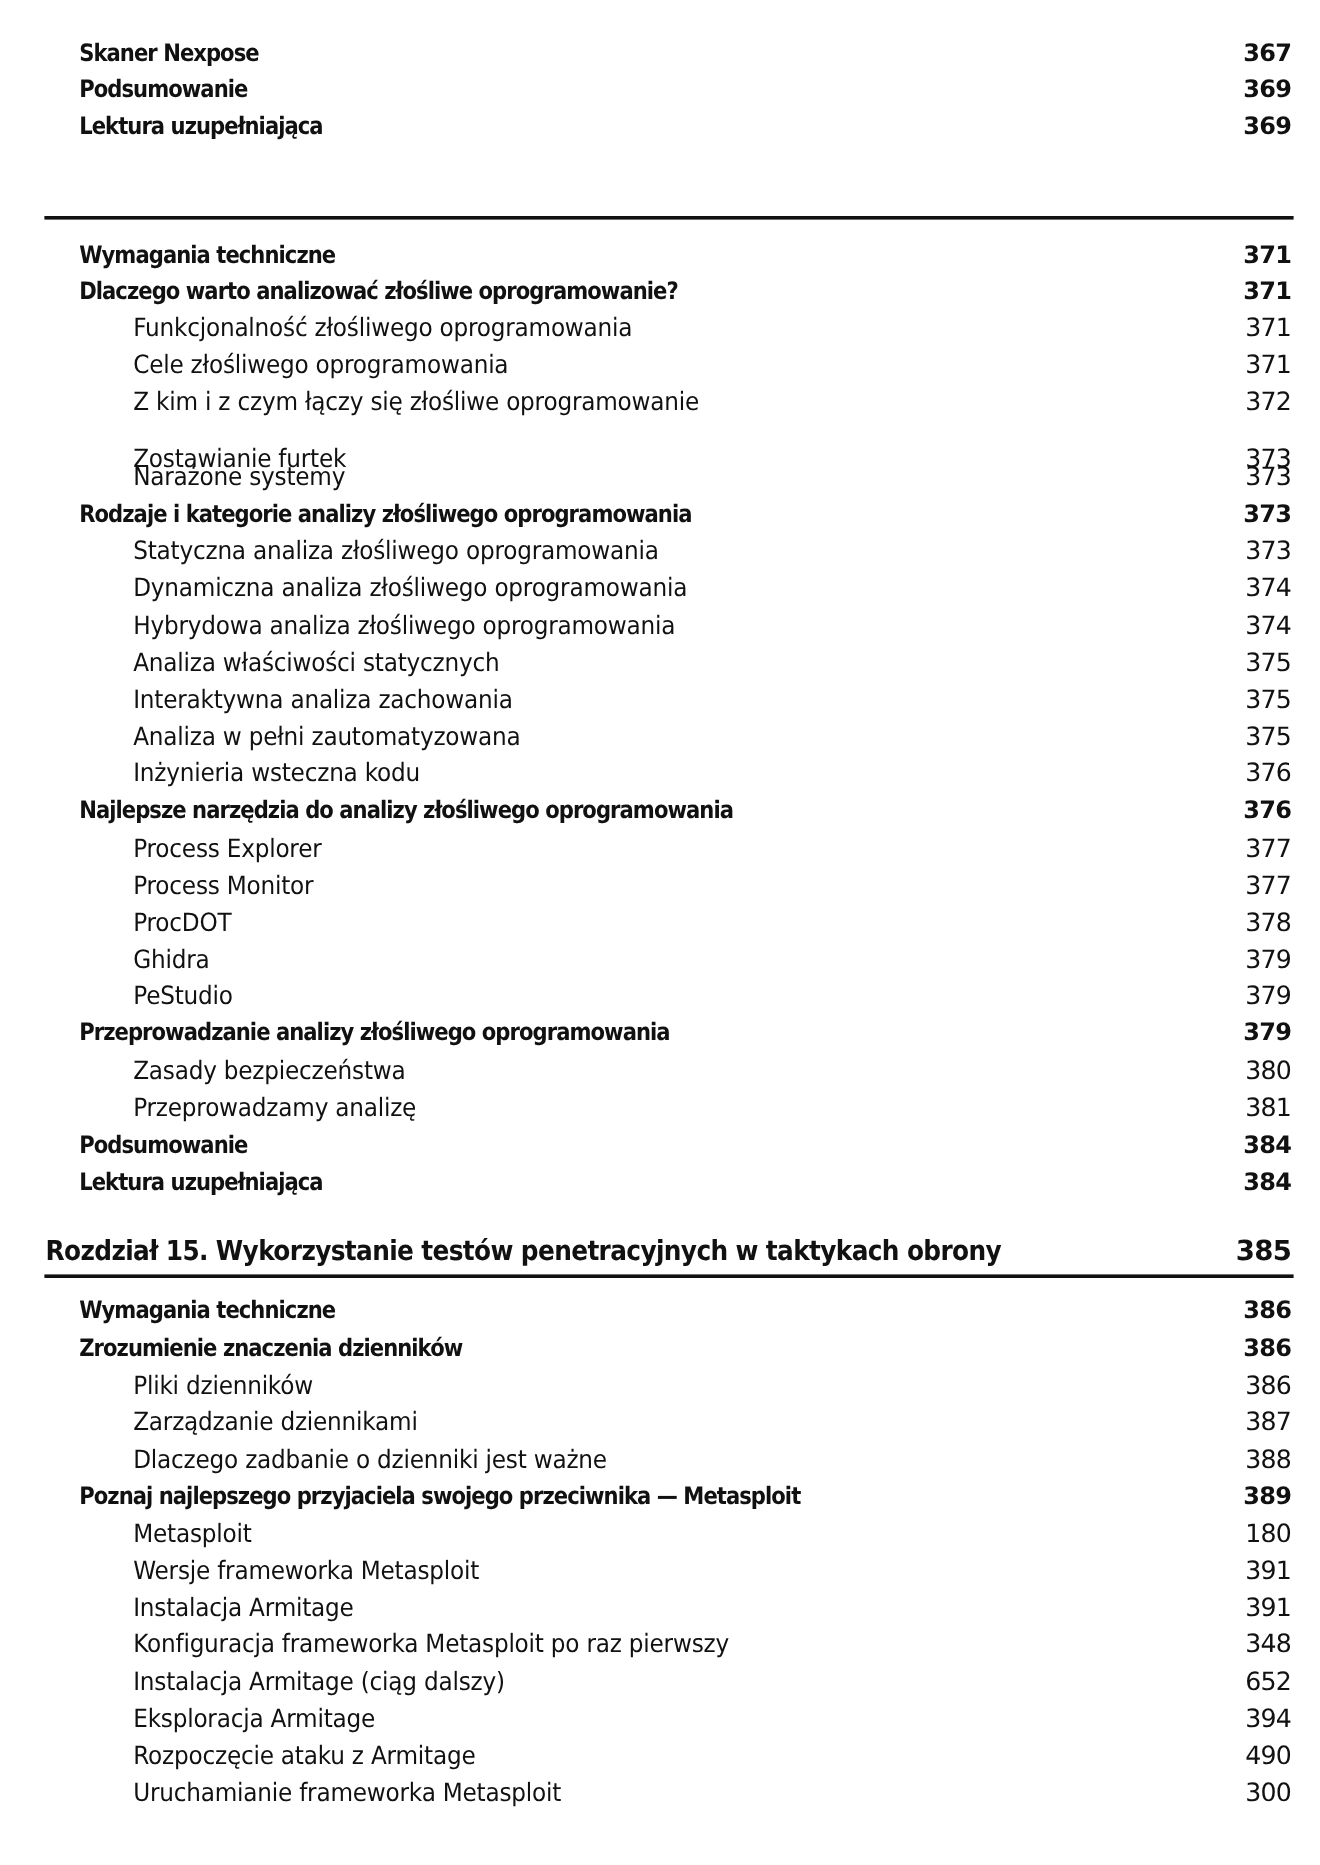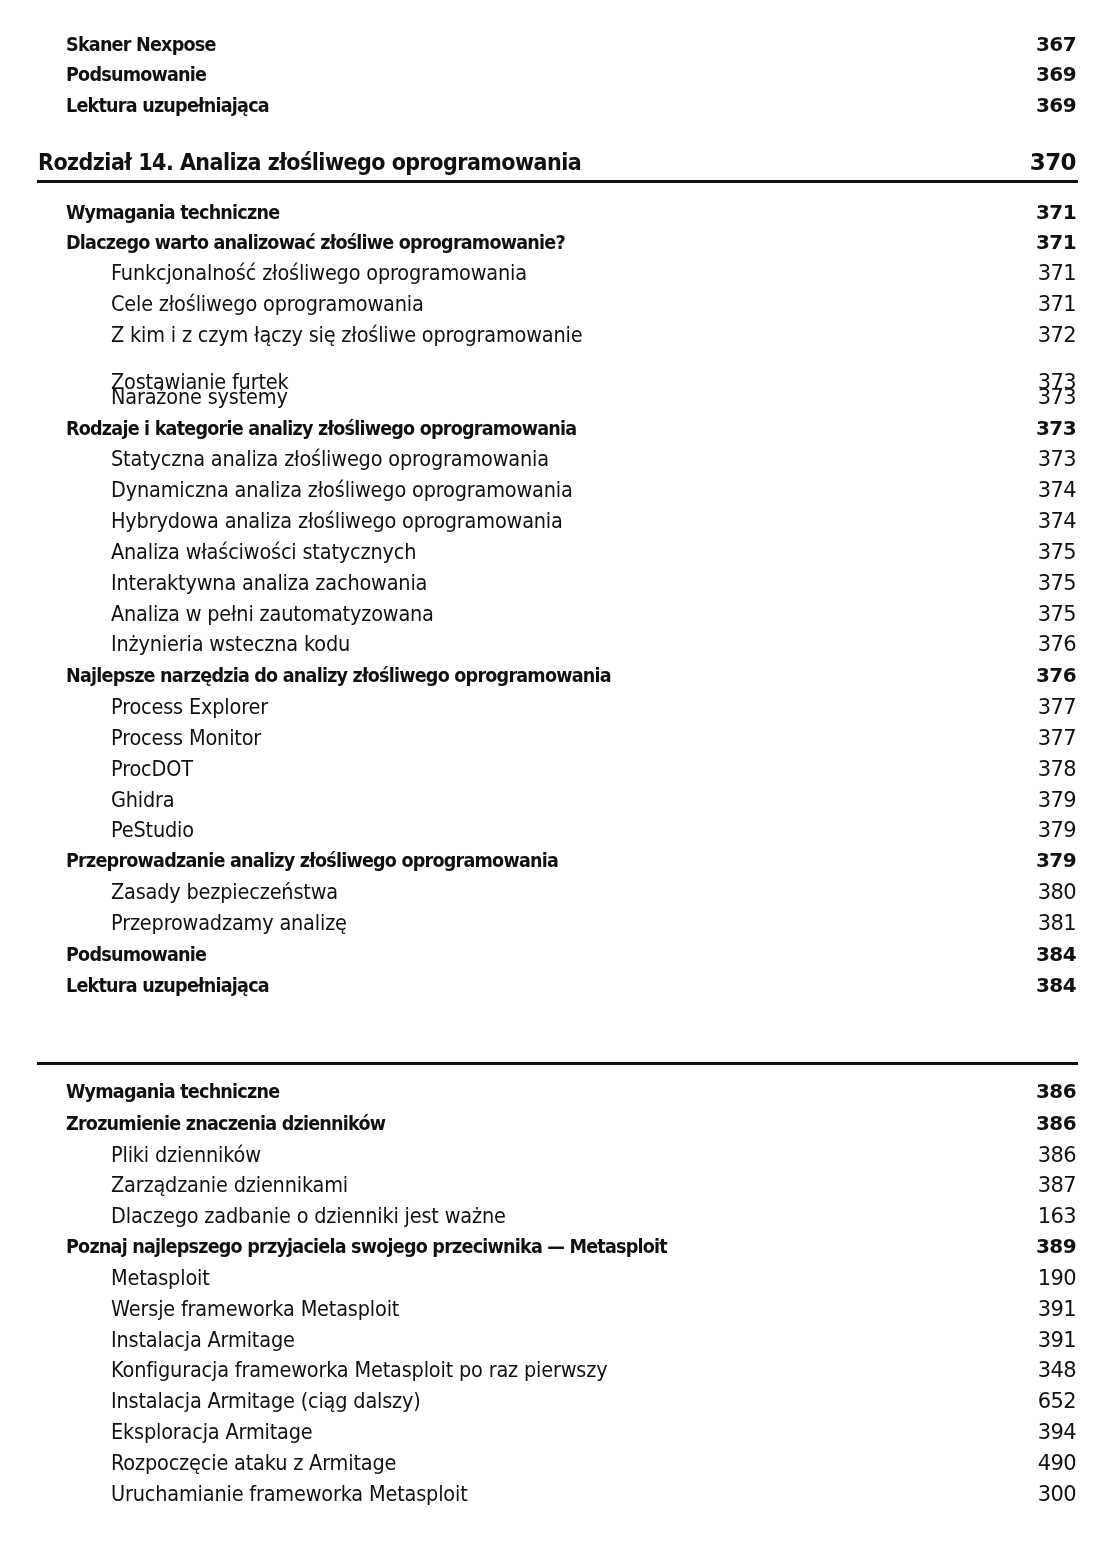--- a/index.html
+++ b/index.html
@@ -46,24 +46,20 @@
   </div>
   <div class="row lvl2" style="top:59px">
     <span class="title">Podsumowanie</span>
     <span class="page-no">369</span>
   </div>
   <div class="row lvl2" style="top:90px">
     <span class="title">Lektura uzupełniająca</span>
     <span class="page-no">369</span>
   </div>
 
-  <div class="row chapter" style="top:144px">
-    <span class="title">Rozdział 14. Analiza złośliwego oprogramowania</span>
-    <span class="page-no">370</span>
-  </div>
   <div class="chapter-rule" style="top:180px"></div>
 
   <div id="ch0-entries">
     <div class="row lvl2" style="top:197px">
         <span class="title">Wymagania techniczne</span>
         <span class="page-no">371</span>
       </div>
     <div class="row lvl2" style="top:227px">
         <span class="title">Dlaczego warto analizować złośliwe oprogramowanie?</span>
         <span class="page-no">371</span>
@@ -159,20 +155,24 @@
     <div class="row lvl2" style="top:939px">
         <span class="title">Podsumowanie</span>
         <span class="page-no">384</span>
       </div>
     <div class="row lvl2" style="top:970px">
         <span class="title">Lektura uzupełniająca</span>
         <span class="page-no">384</span>
       </div>
   </div>
 
+  <div class="row chapter" style="top:1025px">
+    <span class="title">Rozdział 15. Wykorzystanie testów penetracyjnych w taktykach obrony</span>
+    <span class="page-no">385</span>
+  </div>
   <div class="chapter-rule" style="top:1062px"></div>
 
   <div id="ch1-entries">
     <div class="row lvl2" style="top:1076px">
         <span class="title">Wymagania techniczne</span>
         <span class="page-no">386</span>
       </div>
     <div class="row lvl2" style="top:1108px">
         <span class="title">Zrozumienie znaczenia dzienników</span>
         <span class="page-no">386</span>
@@ -180,29 +180,29 @@
     <div class="row lvl3" style="top:1140px">
         <span class="title">Pliki dzienników</span>
         <span class="page-no">386</span>
       </div>
     <div class="row lvl3" style="top:1170px">
         <span class="title">Zarządzanie dziennikami</span>
         <span class="page-no">387</span>
       </div>
     <div class="row lvl3" style="top:1201px">
         <span class="title">Dlaczego zadbanie o dzienniki jest ważne</span>
-        <span class="page-no">163</span>
+        <span class="page-no">388</span>
       </div>
     <div class="row lvl2" style="top:1231px">
         <span class="title">Poznaj najlepszego przyjaciela swojego przeciwnika — Metasploit</span>
         <span class="page-no">389</span>
       </div>
     <div class="row lvl3" style="top:1263px">
         <span class="title">Metasploit</span>
-        <span class="page-no">190</span>
+        <span class="page-no">180</span>
       </div>
     <div class="row lvl3" style="top:1294px">
         <span class="title">Wersje frameworka Metasploit</span>
         <span class="page-no">391</span>
       </div>
     <div class="row lvl3" style="top:1325px">
         <span class="title">Instalacja Armitage</span>
         <span class="page-no">391</span>
       </div>
     <div class="row lvl3" style="top:1355px">

